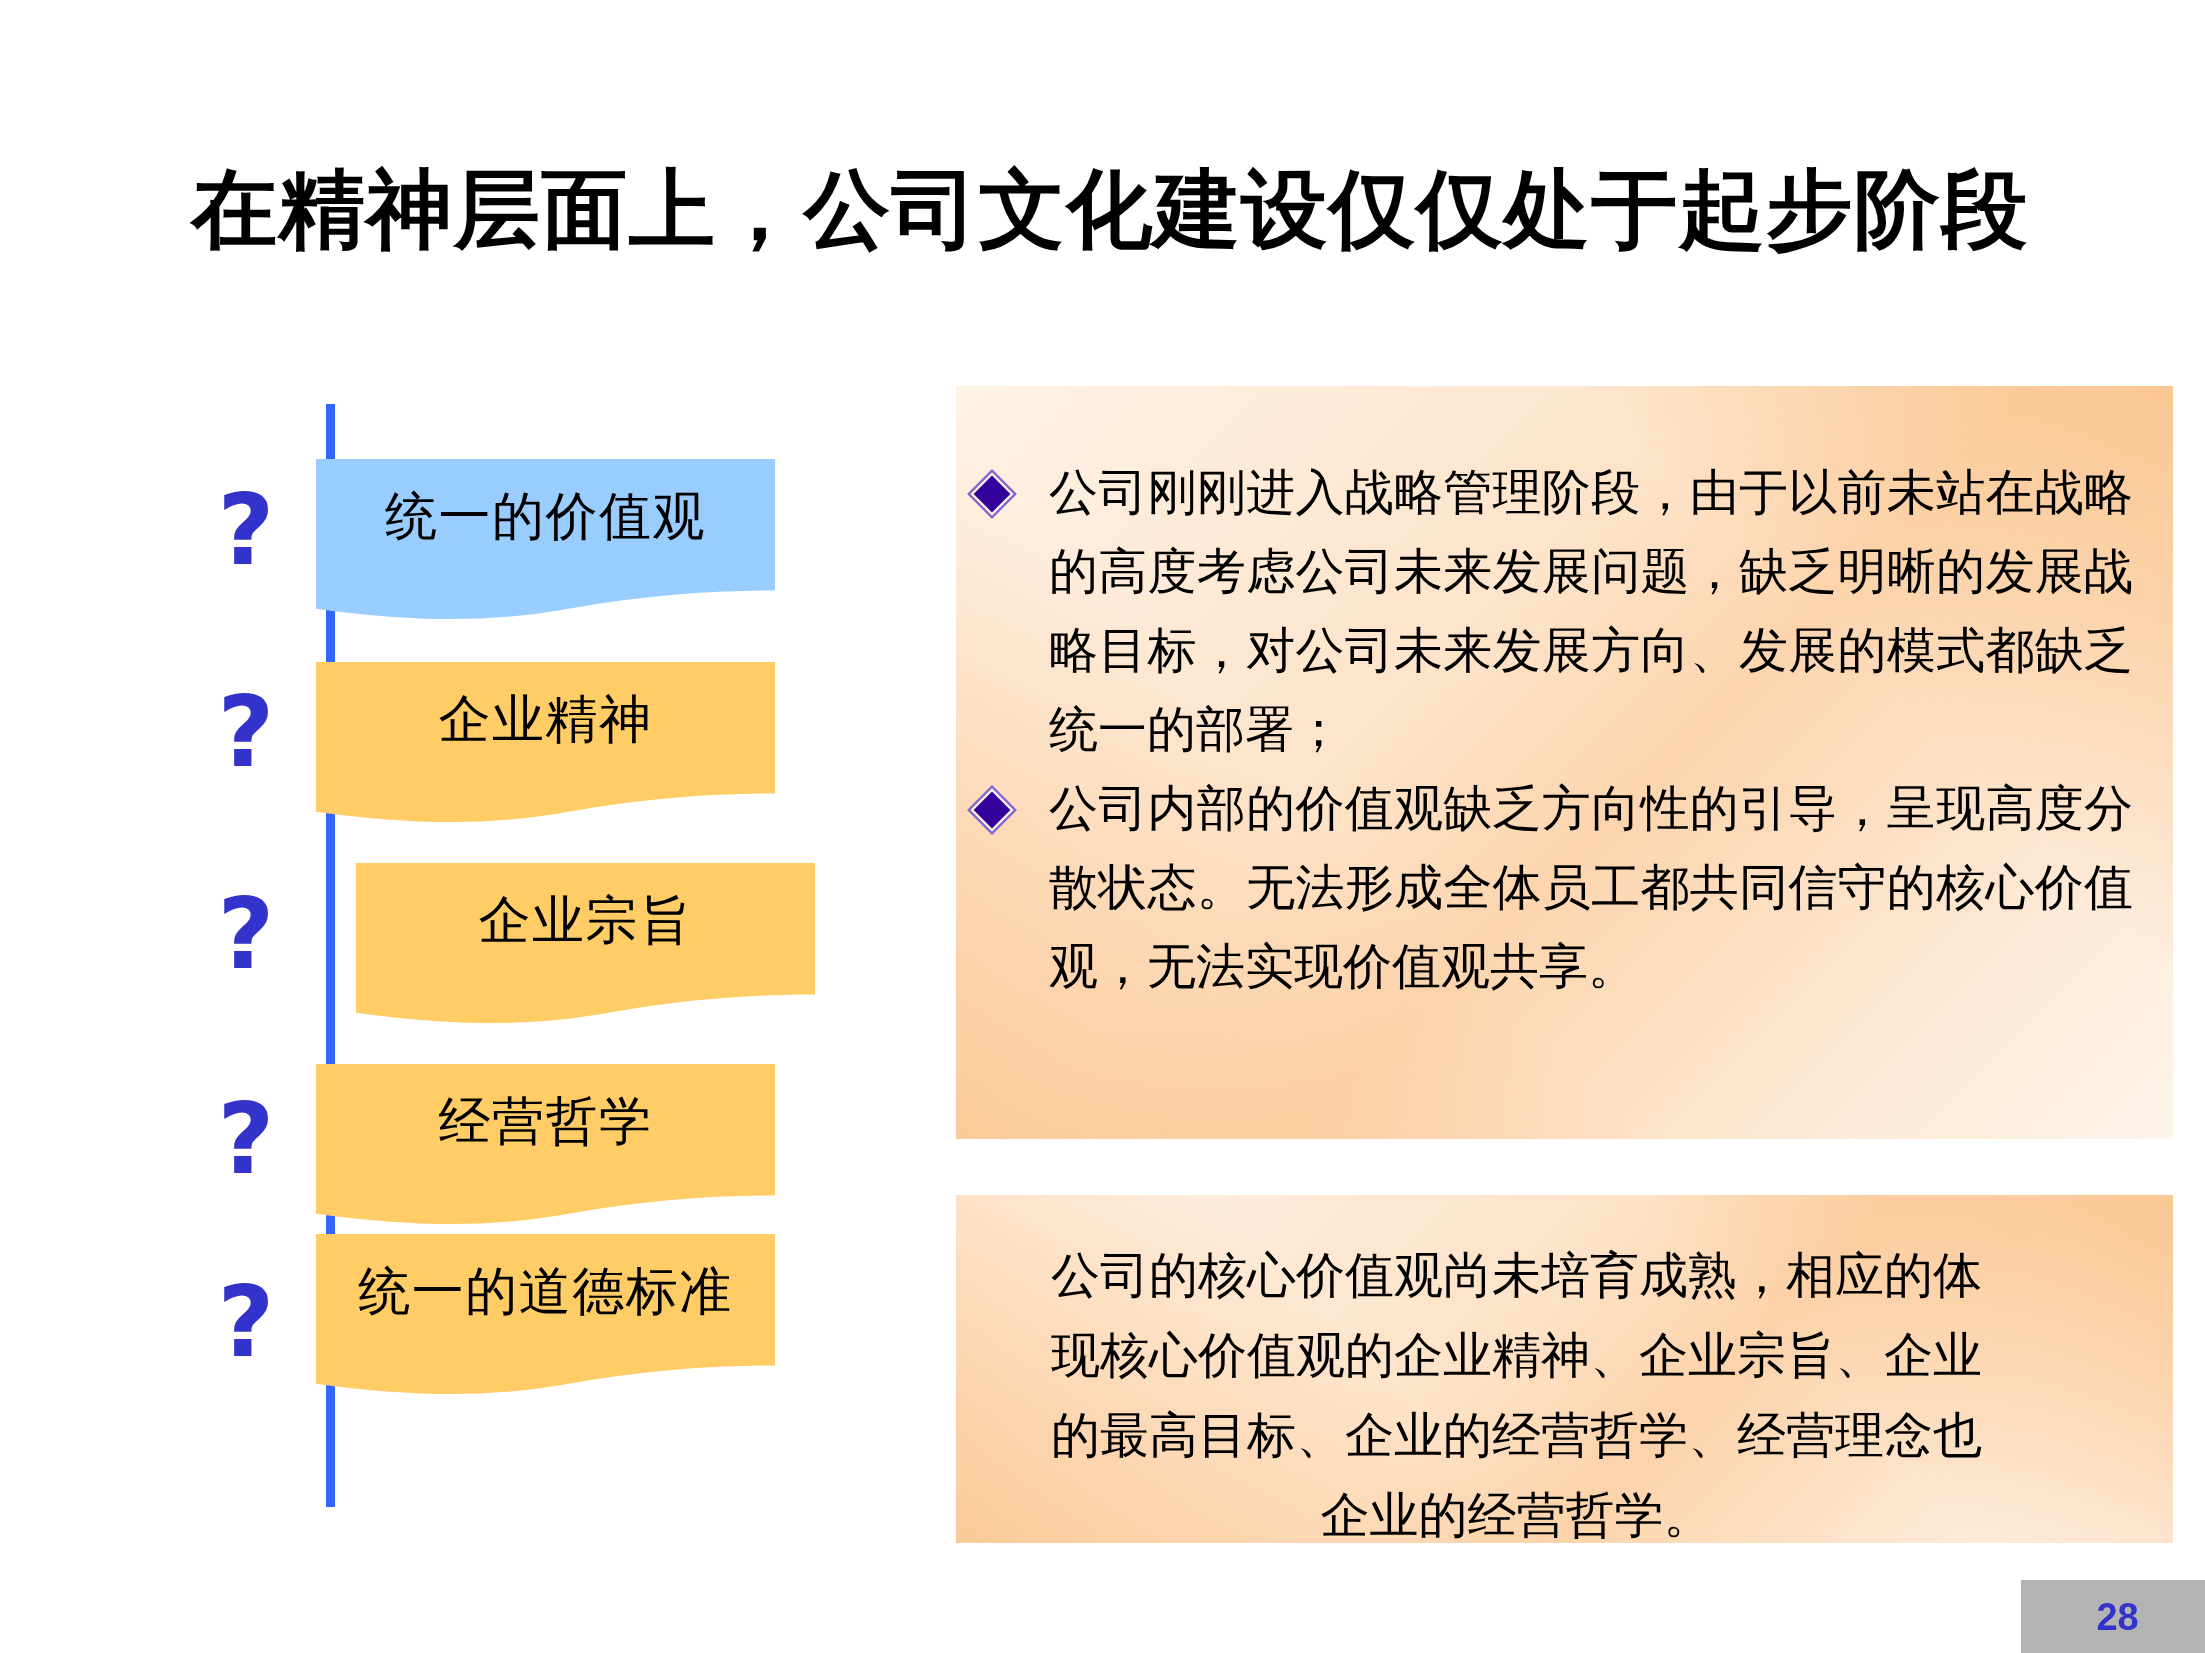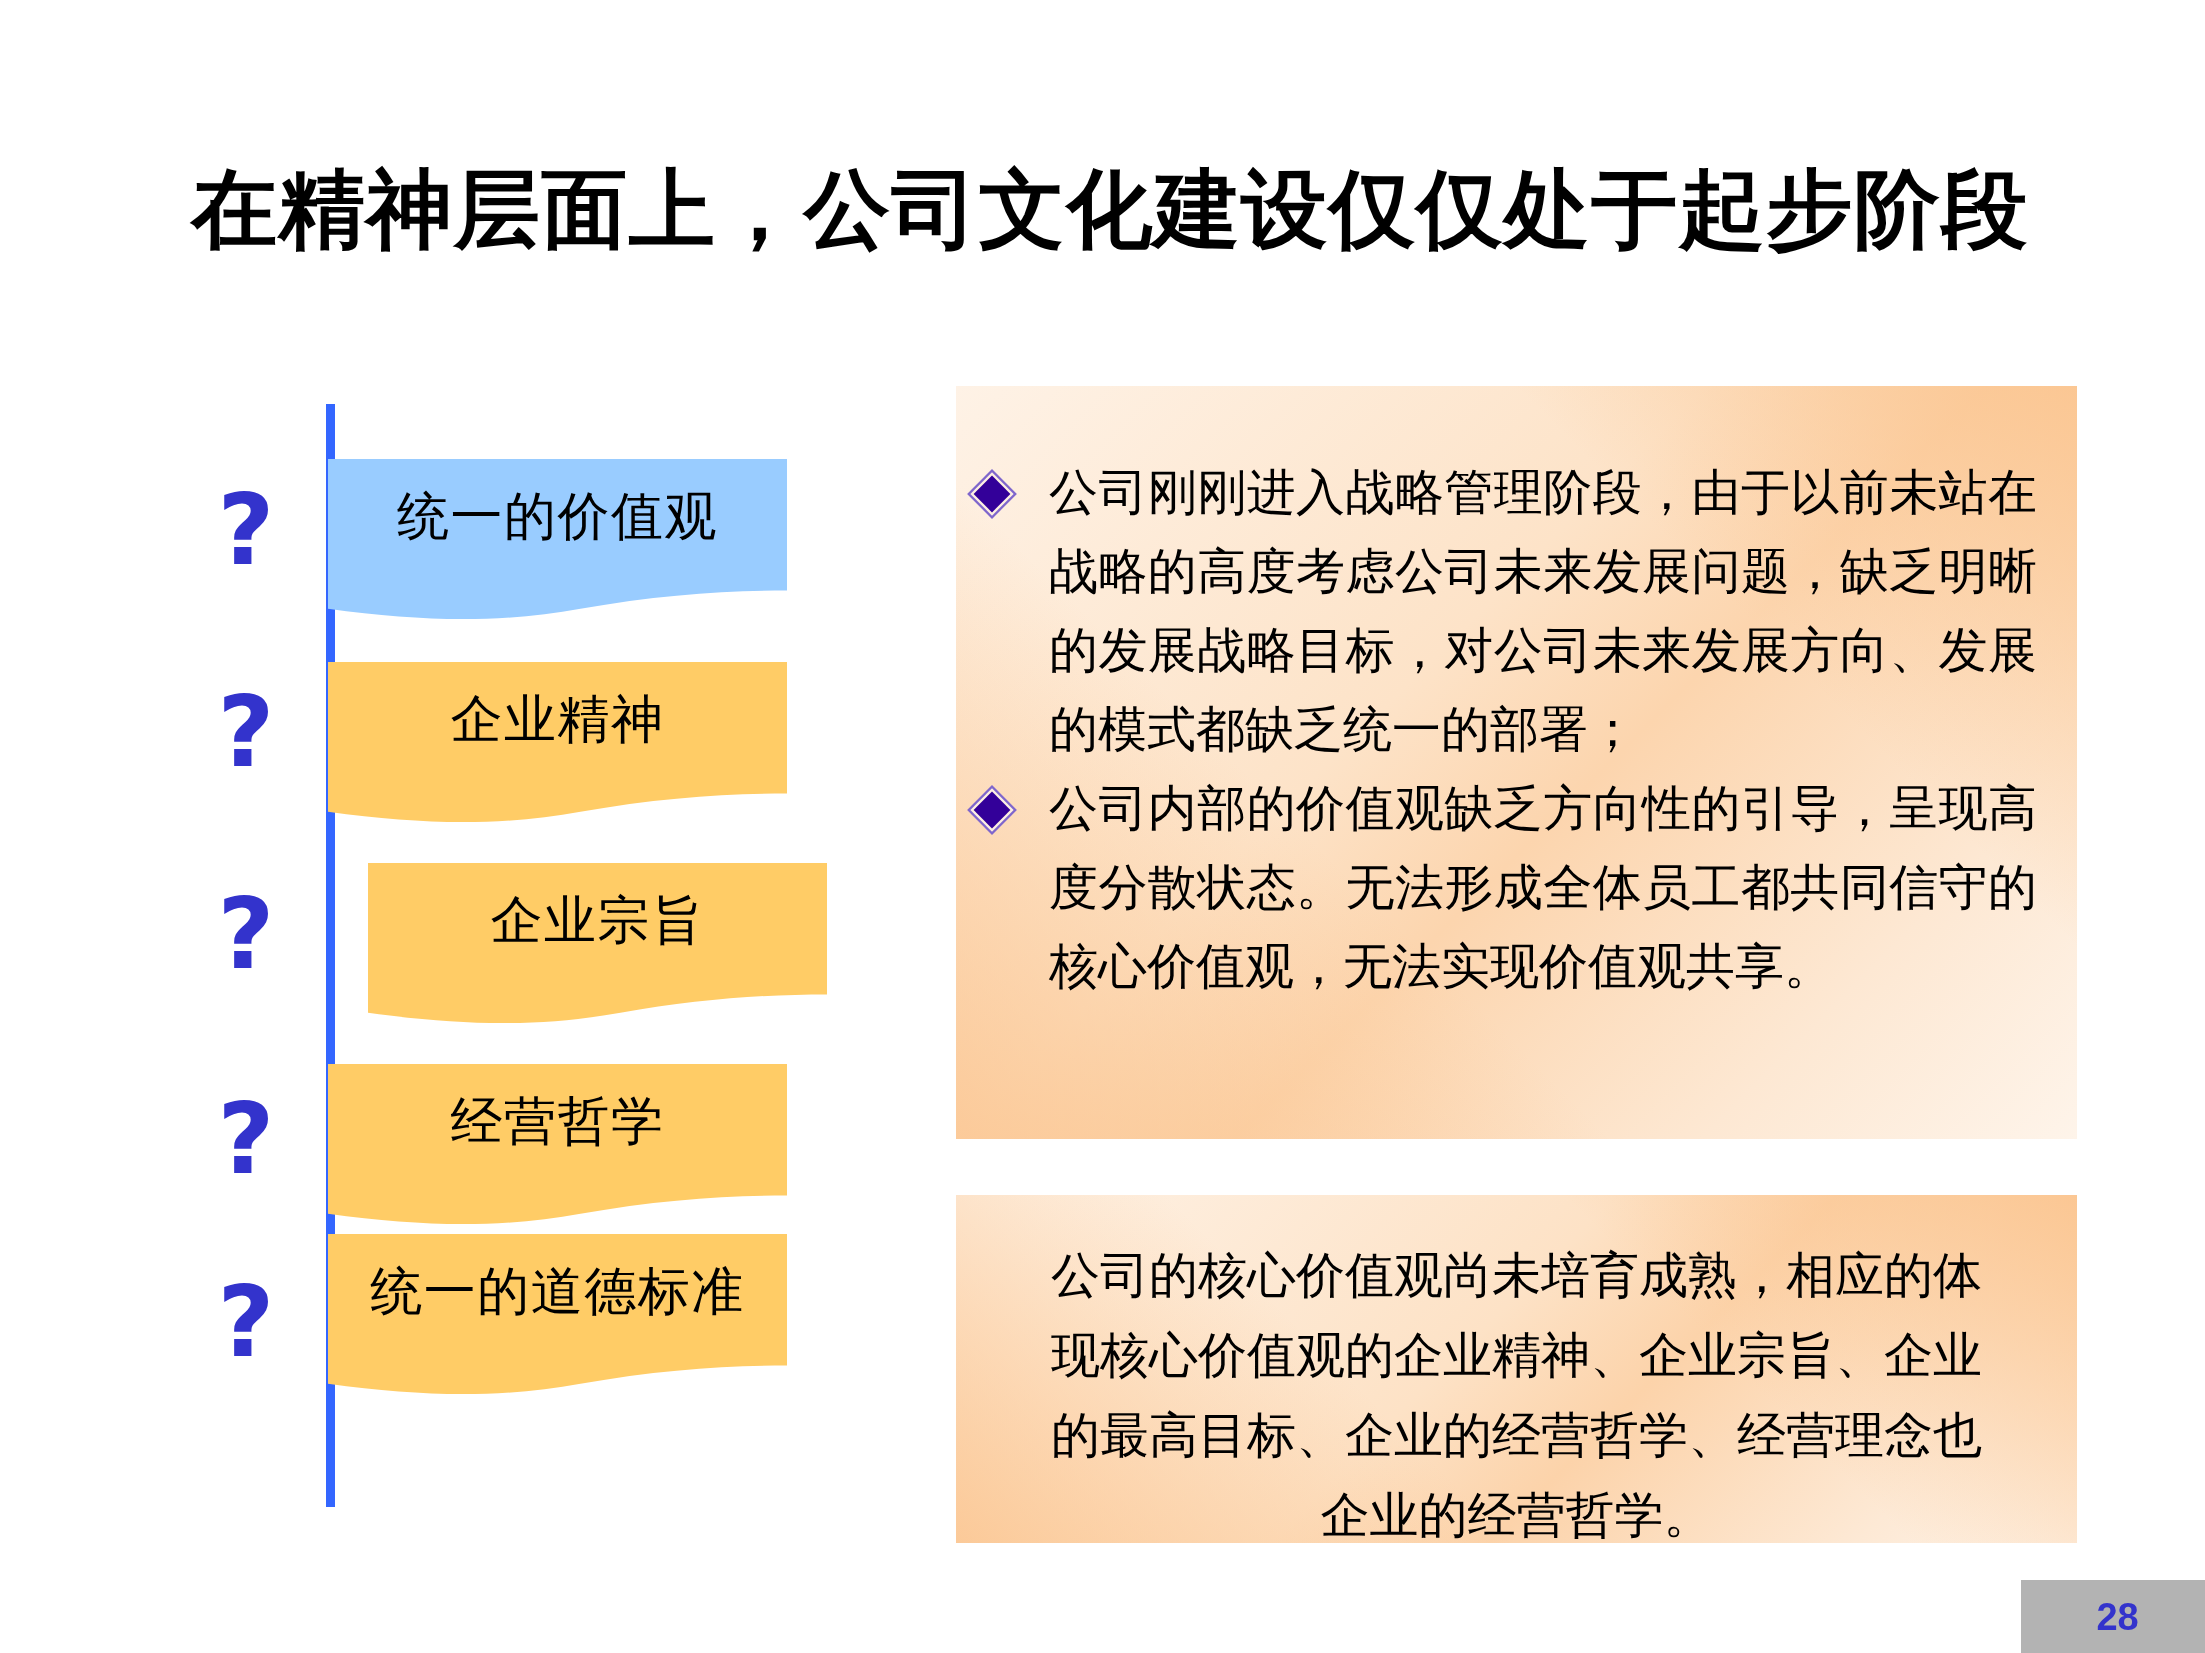--- a/index.html
+++ b/index.html
@@ -12,37 +12,37 @@
     .slide-title {
       position: absolute; left: 191px; top: 123px; width: 1838px;
       text-align: center; font-weight: bold; font-size: 86px; line-height: 103px;
       letter-spacing: 1.5px; color: #000; margin-top: 35px;
     }
     .timeline-line {
       position: absolute; left: 326px; top: 404px; width: 9.2px; height: 1103px;
       background: #3366FF;
     }
     .step {
-      position: absolute; left: 328px; width: 394px; height: 162px;
+      position: absolute; left: 316px; width: 394px; height: 162px;
     }
     .step svg { position: absolute; left: 0; top: 0; width: 459px; height: 162px; }
     .step-label {
       position: absolute; left: 0; top: 0; width: 459px; height: 135px;
       display: flex; align-items: center; justify-content: center;
       font-family: "DejaVu Serif", "Liberation Serif", serif;
       font-size: 52px; color: #000; letter-spacing: 1.5px;
     }
     .step-label span { position: relative; top: -9.2px; }
     .qmark {
       position: absolute; left: 204px; width: 84px; text-align: center;
       font-family: "DejaVu Sans", sans-serif; font-weight: bold;
       font-size: 98px; line-height: 98px; color: #3333CC;
     }
     .panel {
-      position: absolute; left: 956px; width: 1121px;
+      position: absolute; left: 956px; width: 1217px;
       background: linear-gradient(160deg, #FEF3E8 0%, #FCDDBD 30%, #FBC795 48%, #FDE6CE 70%, #FEF2E6 100%);
     }
     .panel-1 {
       top: 386px; height: 753px;
       background:
         linear-gradient(225deg, rgba(251,196,142,0.85) 0%, rgba(251,196,142,0) 30%),
         linear-gradient(45deg, rgba(251,196,142,0.8) 0%, rgba(251,196,142,0) 35%),
         linear-gradient(135deg, #FEF2E6 0%, #FDE3C8 40%, #FCD5AE 55%, #FDE8D3 80%, #FEF4EA 100%);
     }
     .panel-2 {

